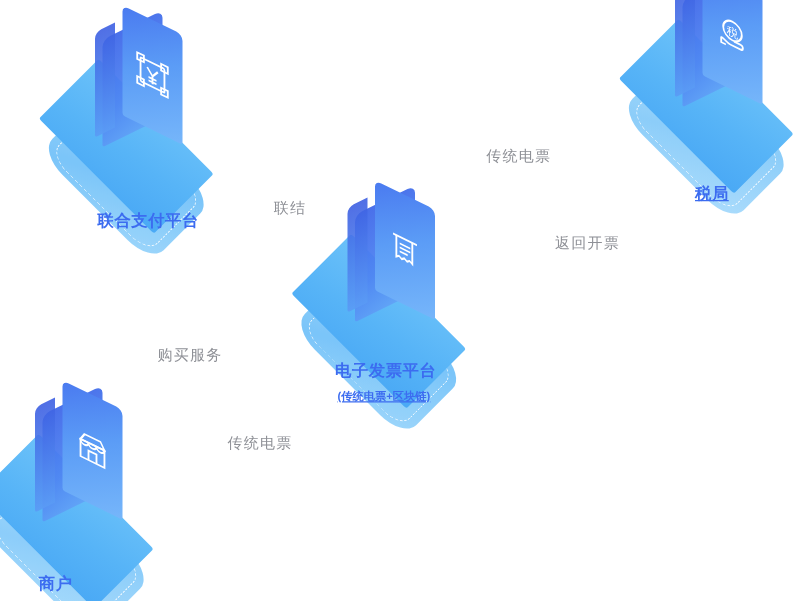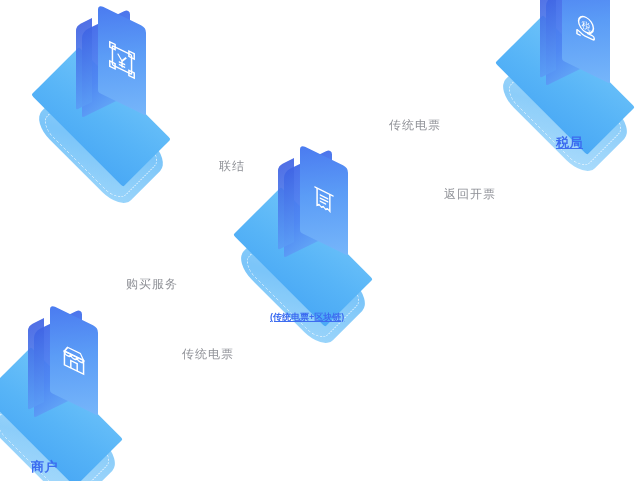--- a/index.html
+++ b/index.html
@@ -142,40 +142,42 @@
               <rect x="4.5" y="22.5" width="5" height="5" fill="none"></rect>
               <rect x="22.5" y="22.5" width="5" height="5" fill="none"></rect>
               <path d="M12 12l4 5 4-5M16 17v6M13 19h6M13 21.5h6"></path>
             </svg>
           </div>
         </div>
         <div class="card-edge"></div>
       </div>
     </div>
   </div>
+  <div class="node-title" style="left:78px; top:168px;">联合支付平台</div>
 
   <div class="node" style="left:222px; top:158px;">
     <div class="node-art">
       <div class="base-soft"></div>
       <div class="plate"></div>
       <div class="card-wrap">
         <div class="card-back"></div>
         <div class="card-front">
           <div class="glyph">
             <svg viewBox="0 0 32 32" fill="none" stroke="#ffffff" stroke-width="1.4">
               <path d="M7 8h18"></path>
               <path d="M9.5 8v16l2-1.4 2 1.4 2-1.4 2 1.4 2-1.4 2 1.4V8"></path>
               <path d="M12 13h8M12 16h8M12 19h6"></path>
             </svg>
           </div>
         </div>
         <div class="card-edge"></div>
       </div>
     </div>
   </div>
+  <div class="node-title" style="left:268px; top:288px;">电子发票平台</div>
   <div class="node-sub" style="left:270px; top:311px;text-decoration:underline;">(传统电票+区块链)</div>
 
   <div class="node" style="left:484px; top:-14px;">
     <div class="node-art">
       <div class="base-soft lite"></div>
       <div class="plate"></div>
       <div class="card-wrap">
         <div class="card-back"></div>
         <div class="card-front">
           <div class="glyph">
@@ -184,21 +186,21 @@
               <text x="16" y="17" font-size="8.5" fill="#ffffff" stroke="none" text-anchor="middle" font-family="DejaVu Sans, sans-serif">税</text>
               <path d="M7.5 21.5c2.5 0 4 2.5 7 2.5h7.5a1.8 1.8 0 0 0 0-3.6h-5"></path>
               <path d="M7.5 21.5v4h3.5"></path>
             </svg>
           </div>
         </div>
         <div class="card-edge"></div>
       </div>
     </div>
   </div>
-  <div class="node-title" style="left:556px; top:134px;text-decoration:underline;">税局</div>
+  <div class="node-title" style="left:556px; top:146px;text-decoration:underline;">税局</div>
 
   <div class="node" style="left:-28px; top:318px;">
     <div class="node-art">
       <div class="base-soft lite"></div>
       <div class="plate"></div>
       <div class="card-wrap">
         <div class="card-back"></div>
         <div class="card-front">
           <div class="glyph">
             <svg viewBox="0 0 32 32" fill="none" stroke="#ffffff" stroke-width="1.4">

